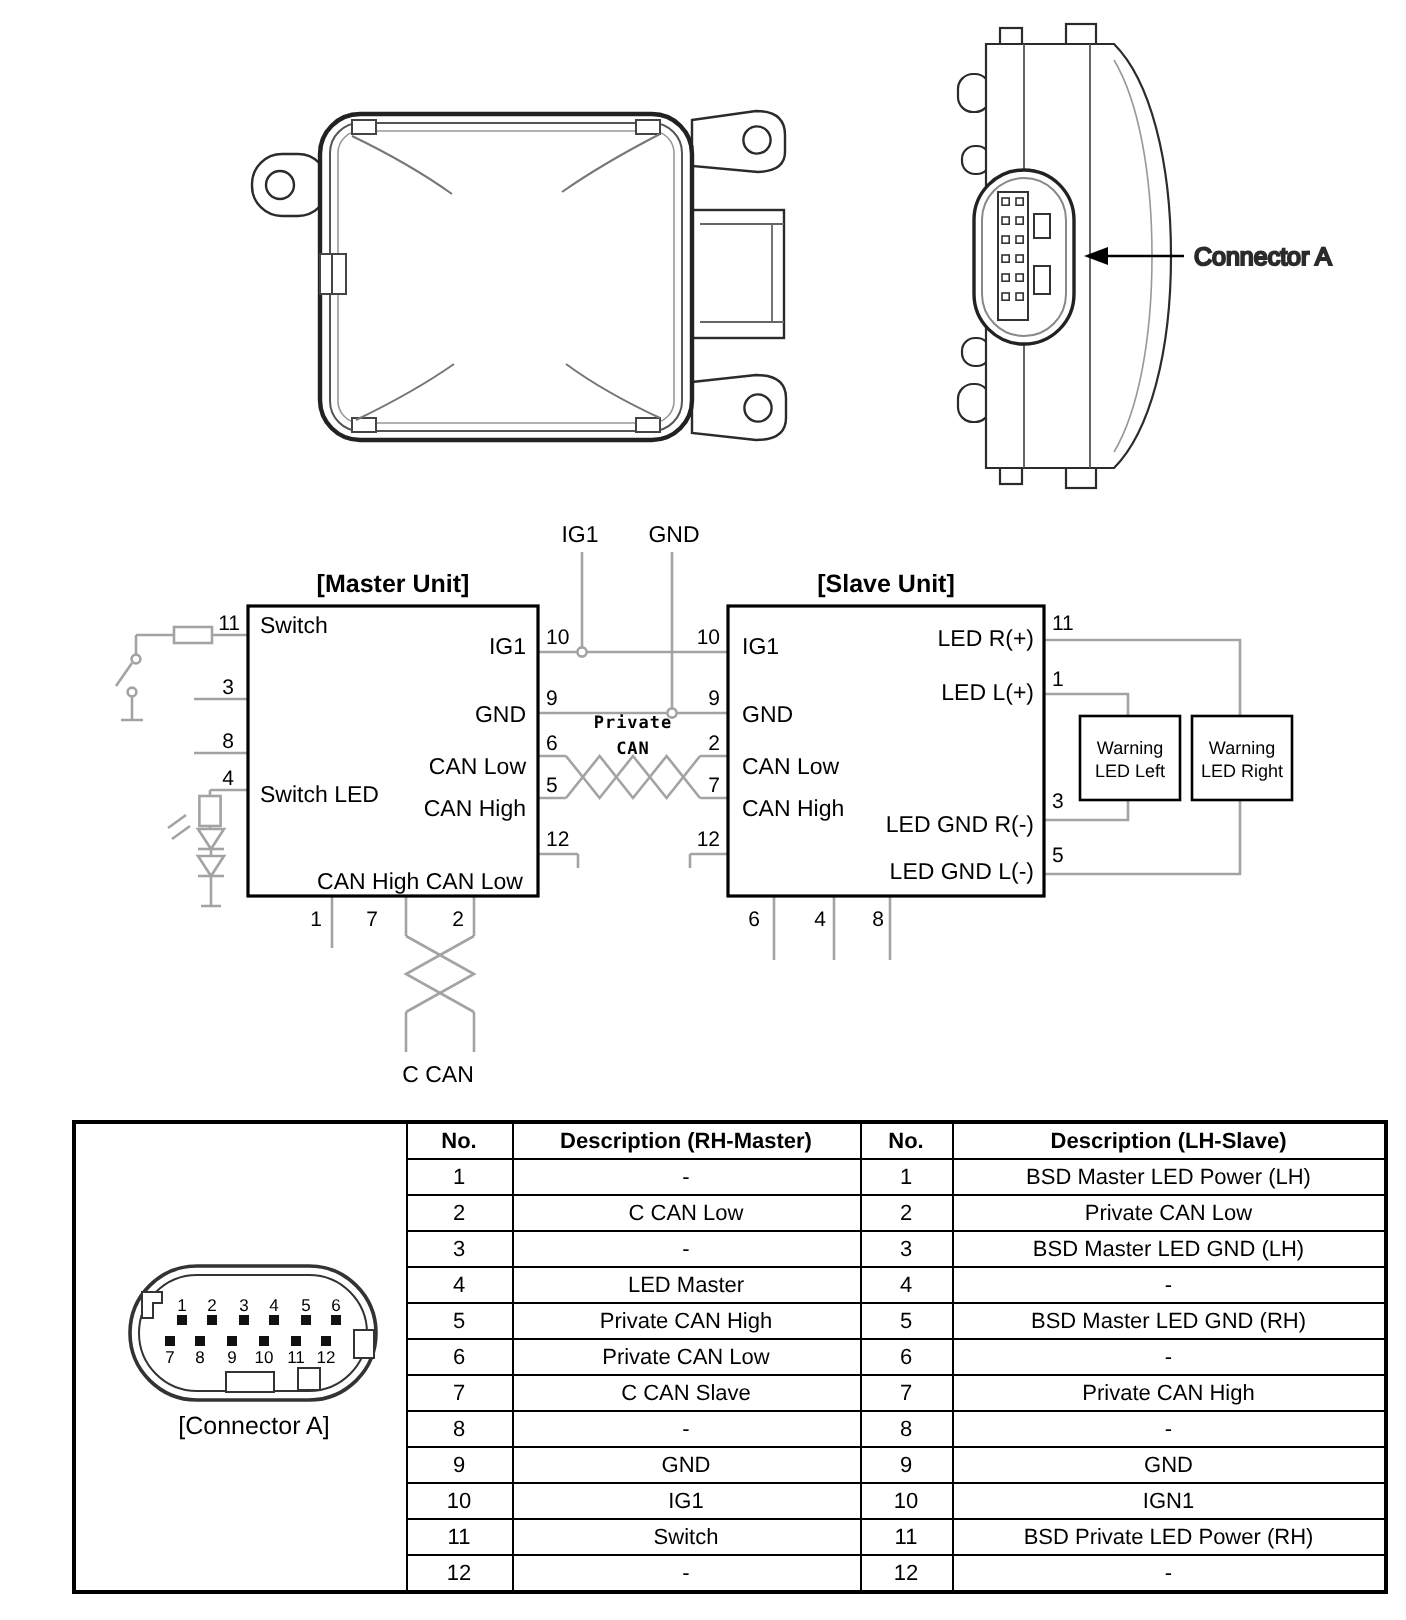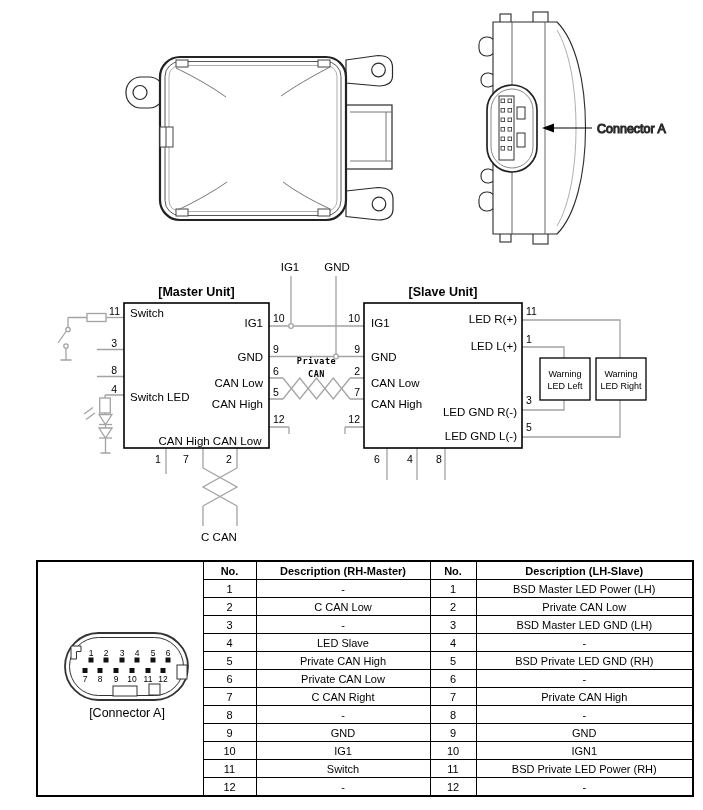--- a/index.html
+++ b/index.html
@@ -321,39 +321,39 @@
           <td>Private CAN Low</td>
   </tr>
   <tr>
     <td>3</td>
           <td>-</td>
     <td>3</td>
           <td>BSD Master LED GND (LH)</td>
   </tr>
   <tr>
     <td>4</td>
-          <td>LED Slave</td>
+          <td>LED Master</td>
     <td>4</td>
           <td>-</td>
   </tr>
   <tr>
     <td>5</td>
           <td>Private CAN High</td>
     <td>5</td>
-          <td>BSD Private LED GND (RH)</td>
+          <td>BSD Master LED GND (RH)</td>
   </tr>
   <tr>
     <td>6</td>
           <td>Private CAN Low</td>
     <td>6</td>
           <td>-</td>
   </tr>
   <tr>
     <td>7</td>
-          <td>C CAN Right</td>
+          <td>C CAN Slave</td>
     <td>7</td>
           <td>Private CAN High</td>
   </tr>
   <tr>
     <td>8</td>
           <td>-</td>
     <td>8</td>
           <td>-</td>
   </tr>
   <tr>

